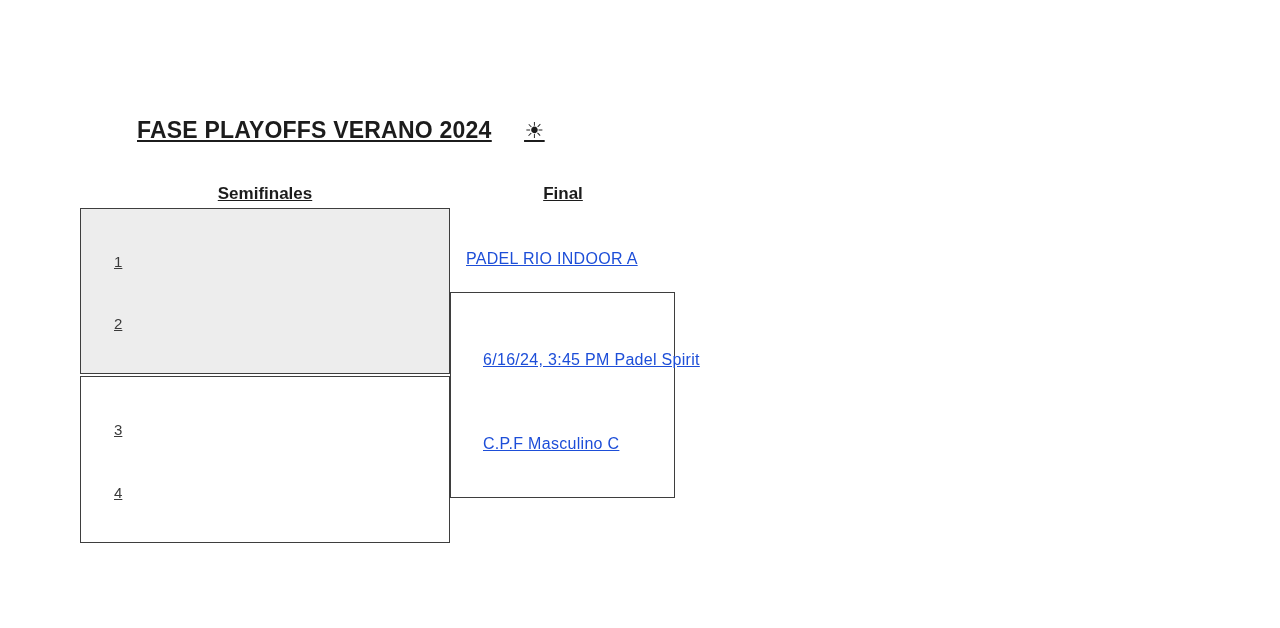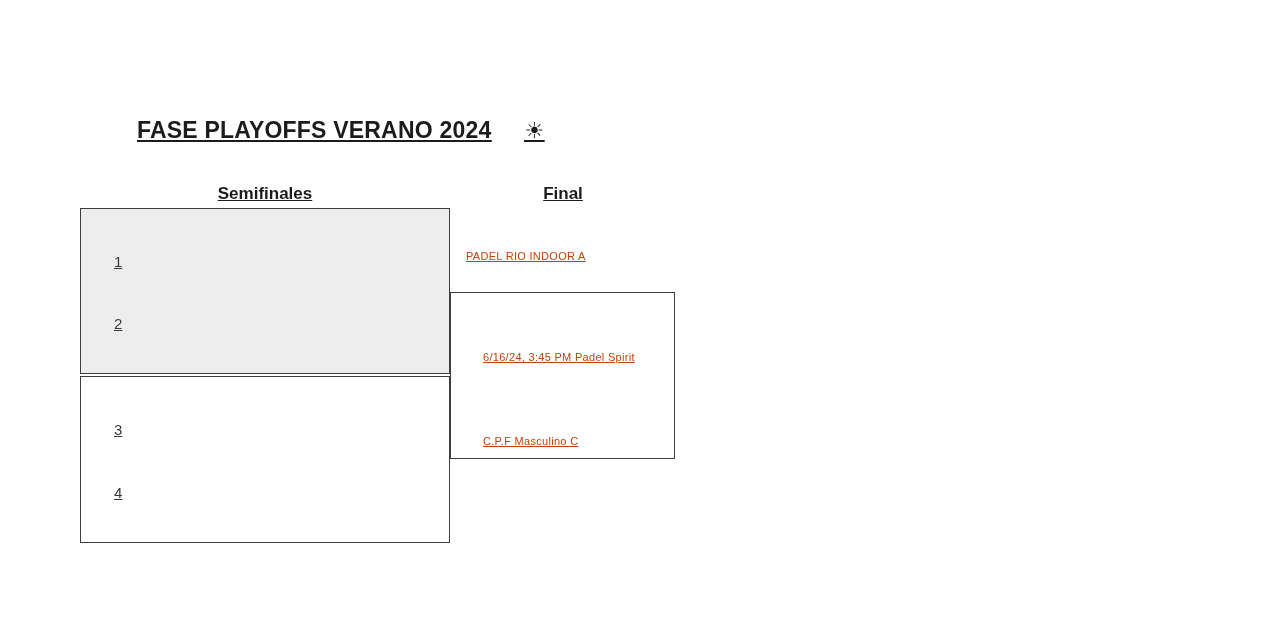--- a/index.html
+++ b/index.html
@@ -76,36 +76,36 @@
   .round-header.semis { left: 0; width: 370px; }
   .round-header.final { left: 370px; width: 226px; }
 
   .match-box {
     position: absolute;
     border: 1px solid #3e3e3e;
     background: #ffffff;
   }
   .match-sf1 { left: 0; top: 128px; width: 370px; height: 166px; background: #ededed; }
   .match-sf2 { left: 0; top: 296px; width: 370px; height: 167px; }
-  .match-final { left: 370px; top: 212px; width: 225px; height: 167px; }
+  .match-final { left: 370px; top: 212px; width: 225px; height: 206px; }
 
   .seed {
     position: absolute;
     left: 9px;
     font-size: 15px;
     font-weight: 400;
     color: #3a3a3a;
   }
   .seed.top { top: 20px; }
   .seed.bottom { bottom: 17px; }
 
   .participant {
-    font-size: 11px;
+    font-size: 16px;
     font-weight: 400;
-    color: #c2410c;
+    color: #1d4ed8;
     letter-spacing: 0.3px;
     white-space: nowrap;
   }
   .final-top-participant {
     position: absolute;
     left: 378px;
     top: 162px;
   }
   .final-match-info {
     position: absolute;

